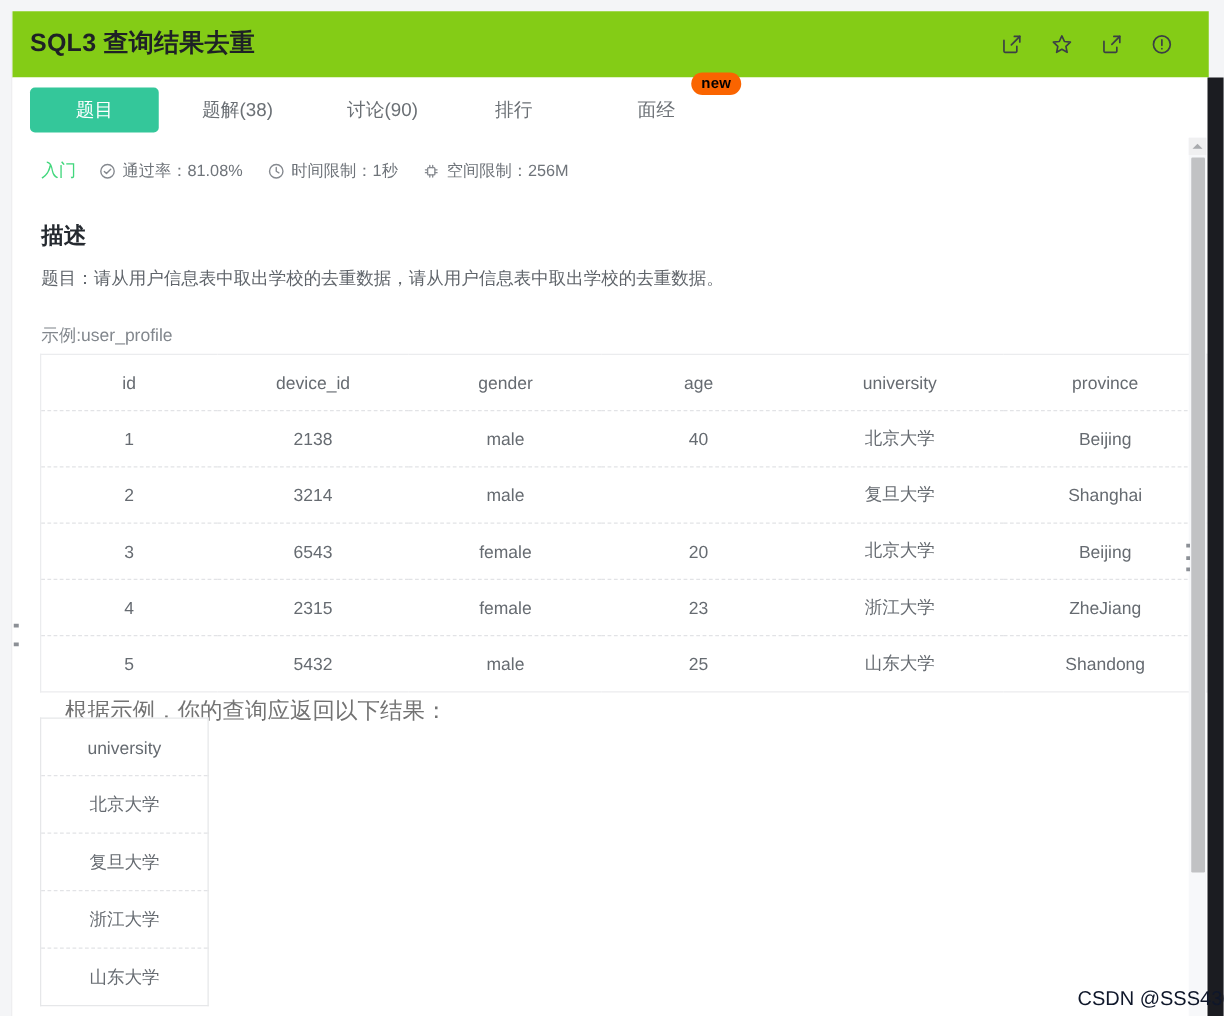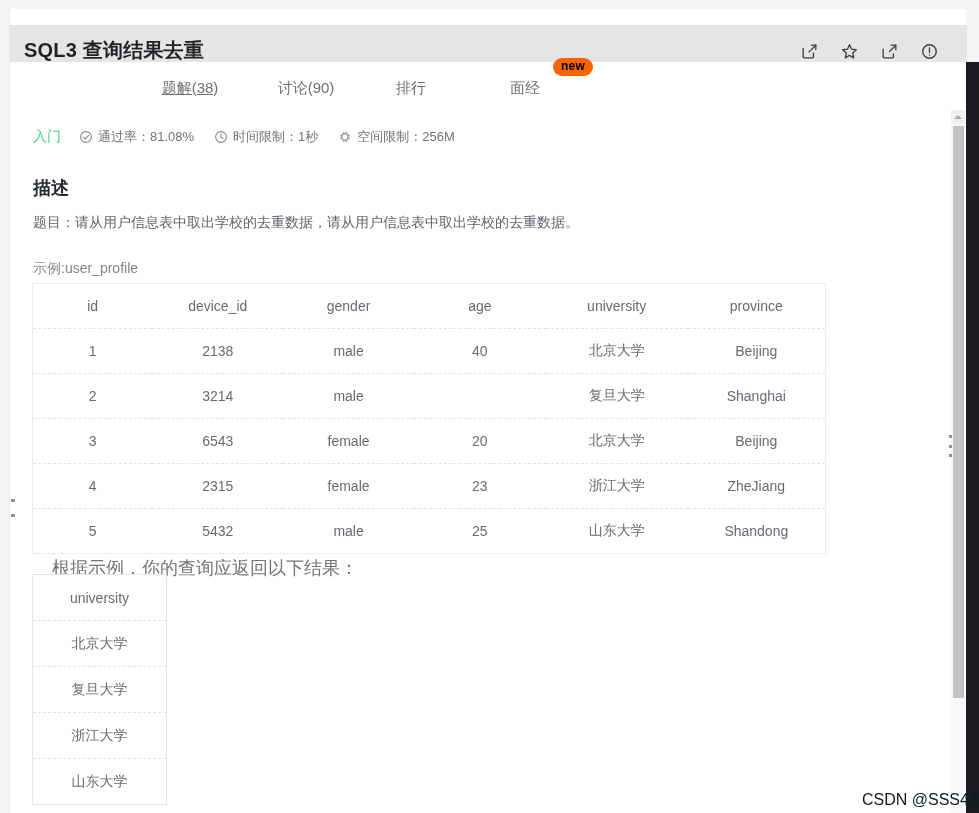--- a/index.html
+++ b/index.html
@@ -16,21 +16,21 @@
 
   
   .card {
     position: absolute; left: 9px; top: 9px;
     width: 957px; height: 804px;
     background: #ffffff;
     border-left: 1px solid #e9e9ec;
   }
 
   
-  .hdr { position: absolute; left: 0; top: 16px; width: 957px; height: 53px; background:#e5e5e5; }
+  .hdr { position: absolute; left: 0; top: 0; width: 957px; height: 53px; background:#84cc16; }
   .title {
     position: absolute; left: 14px; top: 12px;
     font-size: 20px; font-weight: bold; color: #1e2126;
     letter-spacing: .2px; white-space: nowrap;
   }
   .hdr-icons { position: absolute; right: 28px; top: 17px; display: flex; gap: 21px; }
   .hicon { width: 19px; height: 19px; color: #3b3f45; cursor: pointer; display:block; }
   .hicon svg { display:block; }
 
   
@@ -76,21 +76,21 @@
     font-size: 14px; color: #5f646a; line-height: 21px;
   }
   .example-label {
     position: absolute; left: 23px; top: 150px;
     font-size: 14px; color: #82878d;
   }
 
   
   .tbl {
     position: absolute; left: 22px; top: 173px;
-    width: 794px;
+    width: 934px;
     border: 1px solid #ebecee;
     border-collapse: collapse;
     background: #fff;
   }
   .tbl td, .tbl th {
     text-align: center;
     font-size: 14px; color: #666b71; font-weight: normal;
     height: 45px; padding: 0;
     border-bottom: 1px dashed #e2e3e6;
   }
@@ -198,21 +198,24 @@
           <svg viewBox="0 0 24 24" width="19" height="19" fill="none" stroke="currentColor" stroke-width="1.7" stroke-linecap="round">
             <circle cx="12" cy="12" r="8.5"></circle>
               <path d="M12 7.5v5.5"></path>
               <circle cx="12" cy="16.4" r=".9" fill="currentColor" stroke="none"></circle>
           </svg>
         </span>
       </div>
     </div>
 
     <div class="tabs">
-      <div class="tab" style="left:127px; width:106px;text-decoration:underline;">
+      <div class="tab active" style="left:14px; width:103px;">
+        <span>题目</span>
+      </div>
+      <div class="tab" style="left:127px; width:106px;">
         <span>题解(38)</span>
       </div>
       <div class="tab" style="left:243px; width:106px;">
         <span>讨论(90)</span>
       </div>
       <div class="tab" style="left:371px; width:60px;">
         <span>排行</span>
       </div>
       <div class="tab" style="left:485px; width:60px;">
         <span>面经</span>

